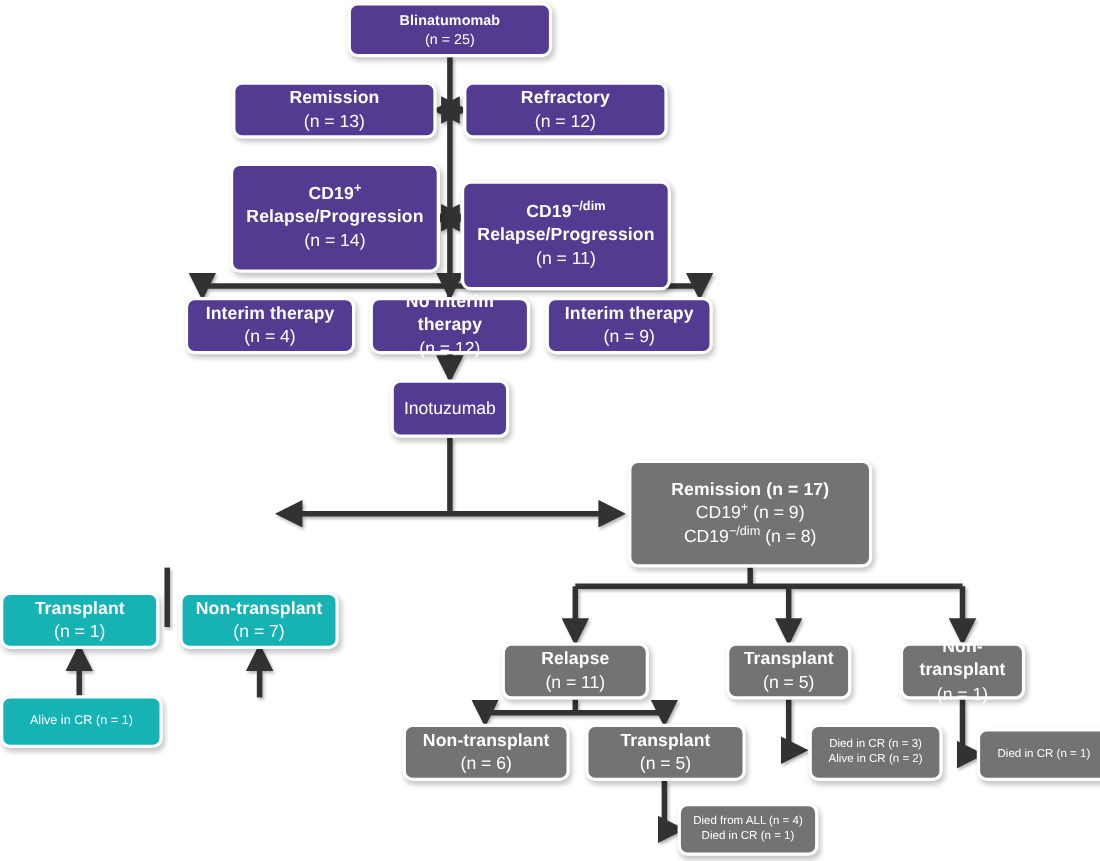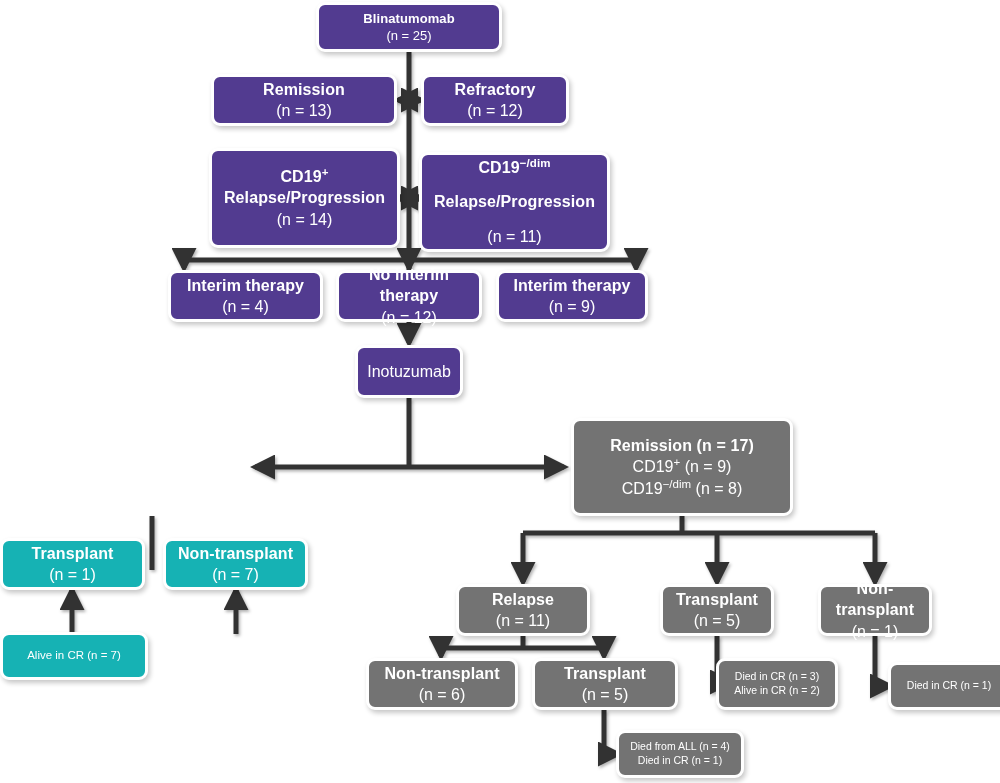--- a/index.html
+++ b/index.html
@@ -131,31 +131,31 @@
 
   <div class="node c-dark f13" style="left:316px; top:2px; width:186px; height:50px;">
     <span class="hd">Blinatumomab</span>
     <span class="ln">(n = 25)</span>
   </div>
 
   <div class="node c-dark f12" style="left:211px; top:74px; width:186px; height:52px;">
     <span class="hd">Remission</span>
     <span class="ln">(n = 13)</span>
   </div>
-  <div class="node c-dark f12" style="left:421px; top:74px; width:148px; height:52px;">
+  <div class="node c-dark f12" style="left:421px; top:74px; width:186px; height:52px;">
     <span class="hd">Refractory</span>
     <span class="ln">(n = 12)</span>
   </div>
 
   <div class="node c-dark f12" style="left:209px; top:148px; width:191px; height:100px;">
     <span class="hd"><span>CD19</span><sup>+</sup></span>
     <span class="hd">Relapse/Progression</span>
     <span class="ln">(n = 14)</span>
   </div>
-  <div class="node c-dark f12" style="left:419px; top:152px; width:191px; height:100px;justify-content:space-between;">
+  <div class="node c-dark f12" style="left:419px; top:164px; width:191px; height:100px;">
     <span class="hd"><span>CD19</span><sup>−/dim</sup></span>
     <span class="hd">Relapse/Progression</span>
     <span class="ln">(n = 11)</span>
   </div>
 
   <div class="node c-dark f12" style="left:168px; top:270px; width:155px; height:52px;">
     <span class="hd">Interim therapy</span>
     <span class="ln">(n = 4)</span>
   </div>
   <div class="node c-dark f12" style="left:336px; top:270px; width:146px; height:52px;">
@@ -180,21 +180,21 @@
   <div class="node c-teal f12" style="left:0px; top:538px; width:145px; height:52px;">
     <span class="hd">Transplant</span>
     <span class="ln">(n = 1)</span>
   </div>
   <div class="node c-teal f12" style="left:163px; top:538px; width:145px; height:52px;">
     <span class="hd">Non-transplant</span>
     <span class="ln">(n = 7)</span>
   </div>
 
   <div class="node c-teal f11" style="left:0px; top:632px; width:148px; height:48px;">
-    <span class="ln">Alive in CR (n = 7)</span>
+    <span class="ln">Alive in CR (n = 1)</span>
   </div>
 
   <div class="node c-light f12" style="left:456px; top:584px; width:134px; height:52px;">
     <span class="hd">Relapse</span>
     <span class="ln">(n = 11)</span>
   </div>
   <div class="node c-light f12" style="left:660px; top:584px; width:114px; height:52px;">
     <span class="hd">Transplant</span>
     <span class="ln">(n = 5)</span>
   </div>
@@ -205,21 +205,21 @@
 
   <div class="node c-light f12" style="left:366px; top:658px; width:152px; height:52px;">
     <span class="hd">Non-transplant</span>
     <span class="ln">(n = 6)</span>
   </div>
   <div class="node c-light f12" style="left:532px; top:658px; width:146px; height:52px;">
     <span class="hd">Transplant</span>
     <span class="ln">(n = 5)</span>
   </div>
 
-  <div class="node c-light f10" style="left:716px; top:658px; width:122px; height:52px;">
+  <div class="node c-light f10" style="left:735px; top:658px; width:122px; height:52px;">
     <span class="ln">Died in CR (n = 3)</span>
     <span class="ln">Alive in CR (n = 2)</span>
   </div>
   <div class="node c-light f10" style="left:888px; top:662px; width:122px; height:48px;">
     <span class="ln">Died in CR (n = 1)</span>
   </div>
   <div class="node c-light f10" style="left:616px; top:730px; width:128px; height:48px;">
     <span class="ln">Died from ALL (n = 4)</span>
     <span class="ln">Died in CR (n = 1)</span>
   </div>

